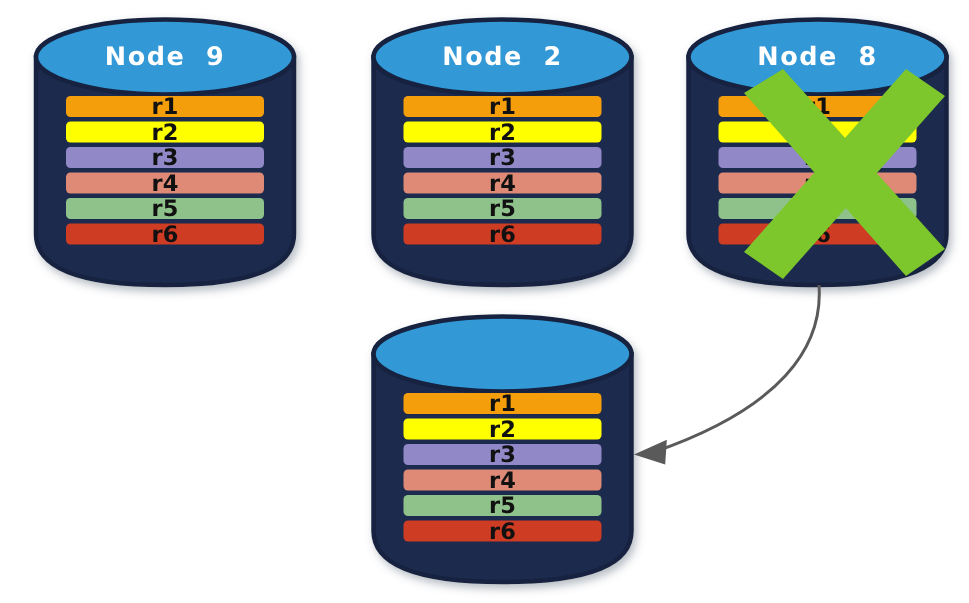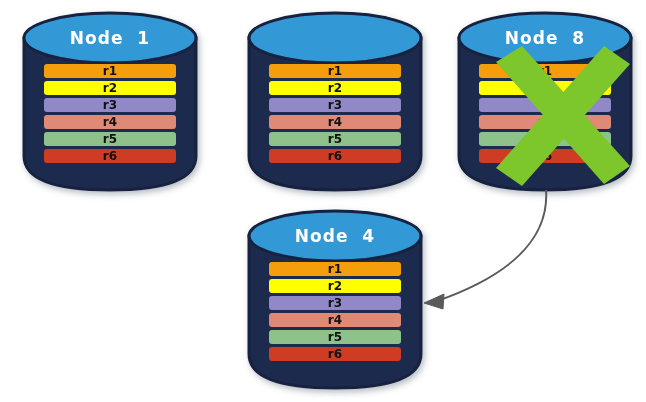--- a/index.html
+++ b/index.html
@@ -56,21 +56,21 @@
     position: relative;
     width: 72%;
     height: 14px;
     border-radius: 3px;
     display: flex;
     align-items: center;
     justify-content: center;
     box-sizing: border-box;
   }
   .row-label {
-    font-size: 12px;
+    font-size: 15px;
     font-weight: bold;
     color: #111111;
     line-height: 1;
     font-family: "DejaVu Sans", sans-serif;
   }
 
   
   .cross-overlay {
     position: absolute;
     pointer-events: none;
@@ -96,21 +96,21 @@
       <defs>
         <filter id="sh1" x="-25%" y="-25%" width="155%" height="155%">
           <feDropShadow dx="2" dy="3" stdDeviation="3" flood-color="#5f6b7a" flood-opacity="0.45"></feDropShadow>
         </filter>
       </defs>
       <g filter="url(#sh1)">
         <path d="M6,30 L6,148 Q6,182 92,182 Q178,182 178,148 L178,30 Z" fill="#1C2B4E" stroke="#16223F" stroke-width="3"></path>
         <ellipse cx="92" cy="30" rx="86" ry="25" fill="#3098D6" stroke="#16223F" stroke-width="3"></ellipse>
       </g>
     </svg>
-    <div class="node-title" style="top:20px;">Node  1</div>
+    <div class="node-title" style="top:20px;">Node  9</div>
     <div class="rows" style="top:56px;">
       <div class="row-bar" style="background:#F59E0B;">
         <span class="row-label">r1</span>
       </div>
       <div class="row-bar" style="background:#FFFF00;">
         <span class="row-label">r2</span>
       </div>
       <div class="row-bar" style="background:#9188C8;">
         <span class="row-label">r3</span>
       </div>
@@ -131,20 +131,21 @@
       <defs>
         <filter id="sh2" x="-25%" y="-25%" width="155%" height="155%">
           <feDropShadow dx="2" dy="3" stdDeviation="3" flood-color="#5f6b7a" flood-opacity="0.45"></feDropShadow>
         </filter>
       </defs>
       <g filter="url(#sh2)">
         <path d="M6,30 L6,148 Q6,182 92,182 Q178,182 178,148 L178,30 Z" fill="#1C2B4E" stroke="#16223F" stroke-width="3"></path>
         <ellipse cx="92" cy="30" rx="86" ry="25" fill="#3098D6" stroke="#16223F" stroke-width="3"></ellipse>
       </g>
     </svg>
+    <div class="node-title" style="top:20px;">Node  2</div>
     <div class="rows" style="top:56px;">
       <div class="row-bar" style="background:#F59E0B;">
         <span class="row-label">r1</span>
       </div>
       <div class="row-bar" style="background:#FFFF00;">
         <span class="row-label">r2</span>
       </div>
       <div class="row-bar" style="background:#9188C8;">
         <span class="row-label">r3</span>
       </div>
@@ -207,21 +208,20 @@
       <defs>
         <filter id="sh4" x="-25%" y="-25%" width="155%" height="155%">
           <feDropShadow dx="2" dy="3" stdDeviation="3" flood-color="#5f6b7a" flood-opacity="0.45"></feDropShadow>
         </filter>
       </defs>
       <g filter="url(#sh4)">
         <path d="M6,30 L6,148 Q6,182 92,182 Q178,182 178,148 L178,30 Z" fill="#1C2B4E" stroke="#16223F" stroke-width="3"></path>
         <ellipse cx="92" cy="30" rx="86" ry="25" fill="#3098D6" stroke="#16223F" stroke-width="3"></ellipse>
       </g>
     </svg>
-    <div class="node-title" style="top:20px;">Node  4</div>
     <div class="rows" style="top:56px;">
       <div class="row-bar" style="background:#F59E0B;">
         <span class="row-label">r1</span>
       </div>
       <div class="row-bar" style="background:#FFFF00;">
         <span class="row-label">r2</span>
       </div>
       <div class="row-bar" style="background:#9188C8;">
         <span class="row-label">r3</span>
       </div>

